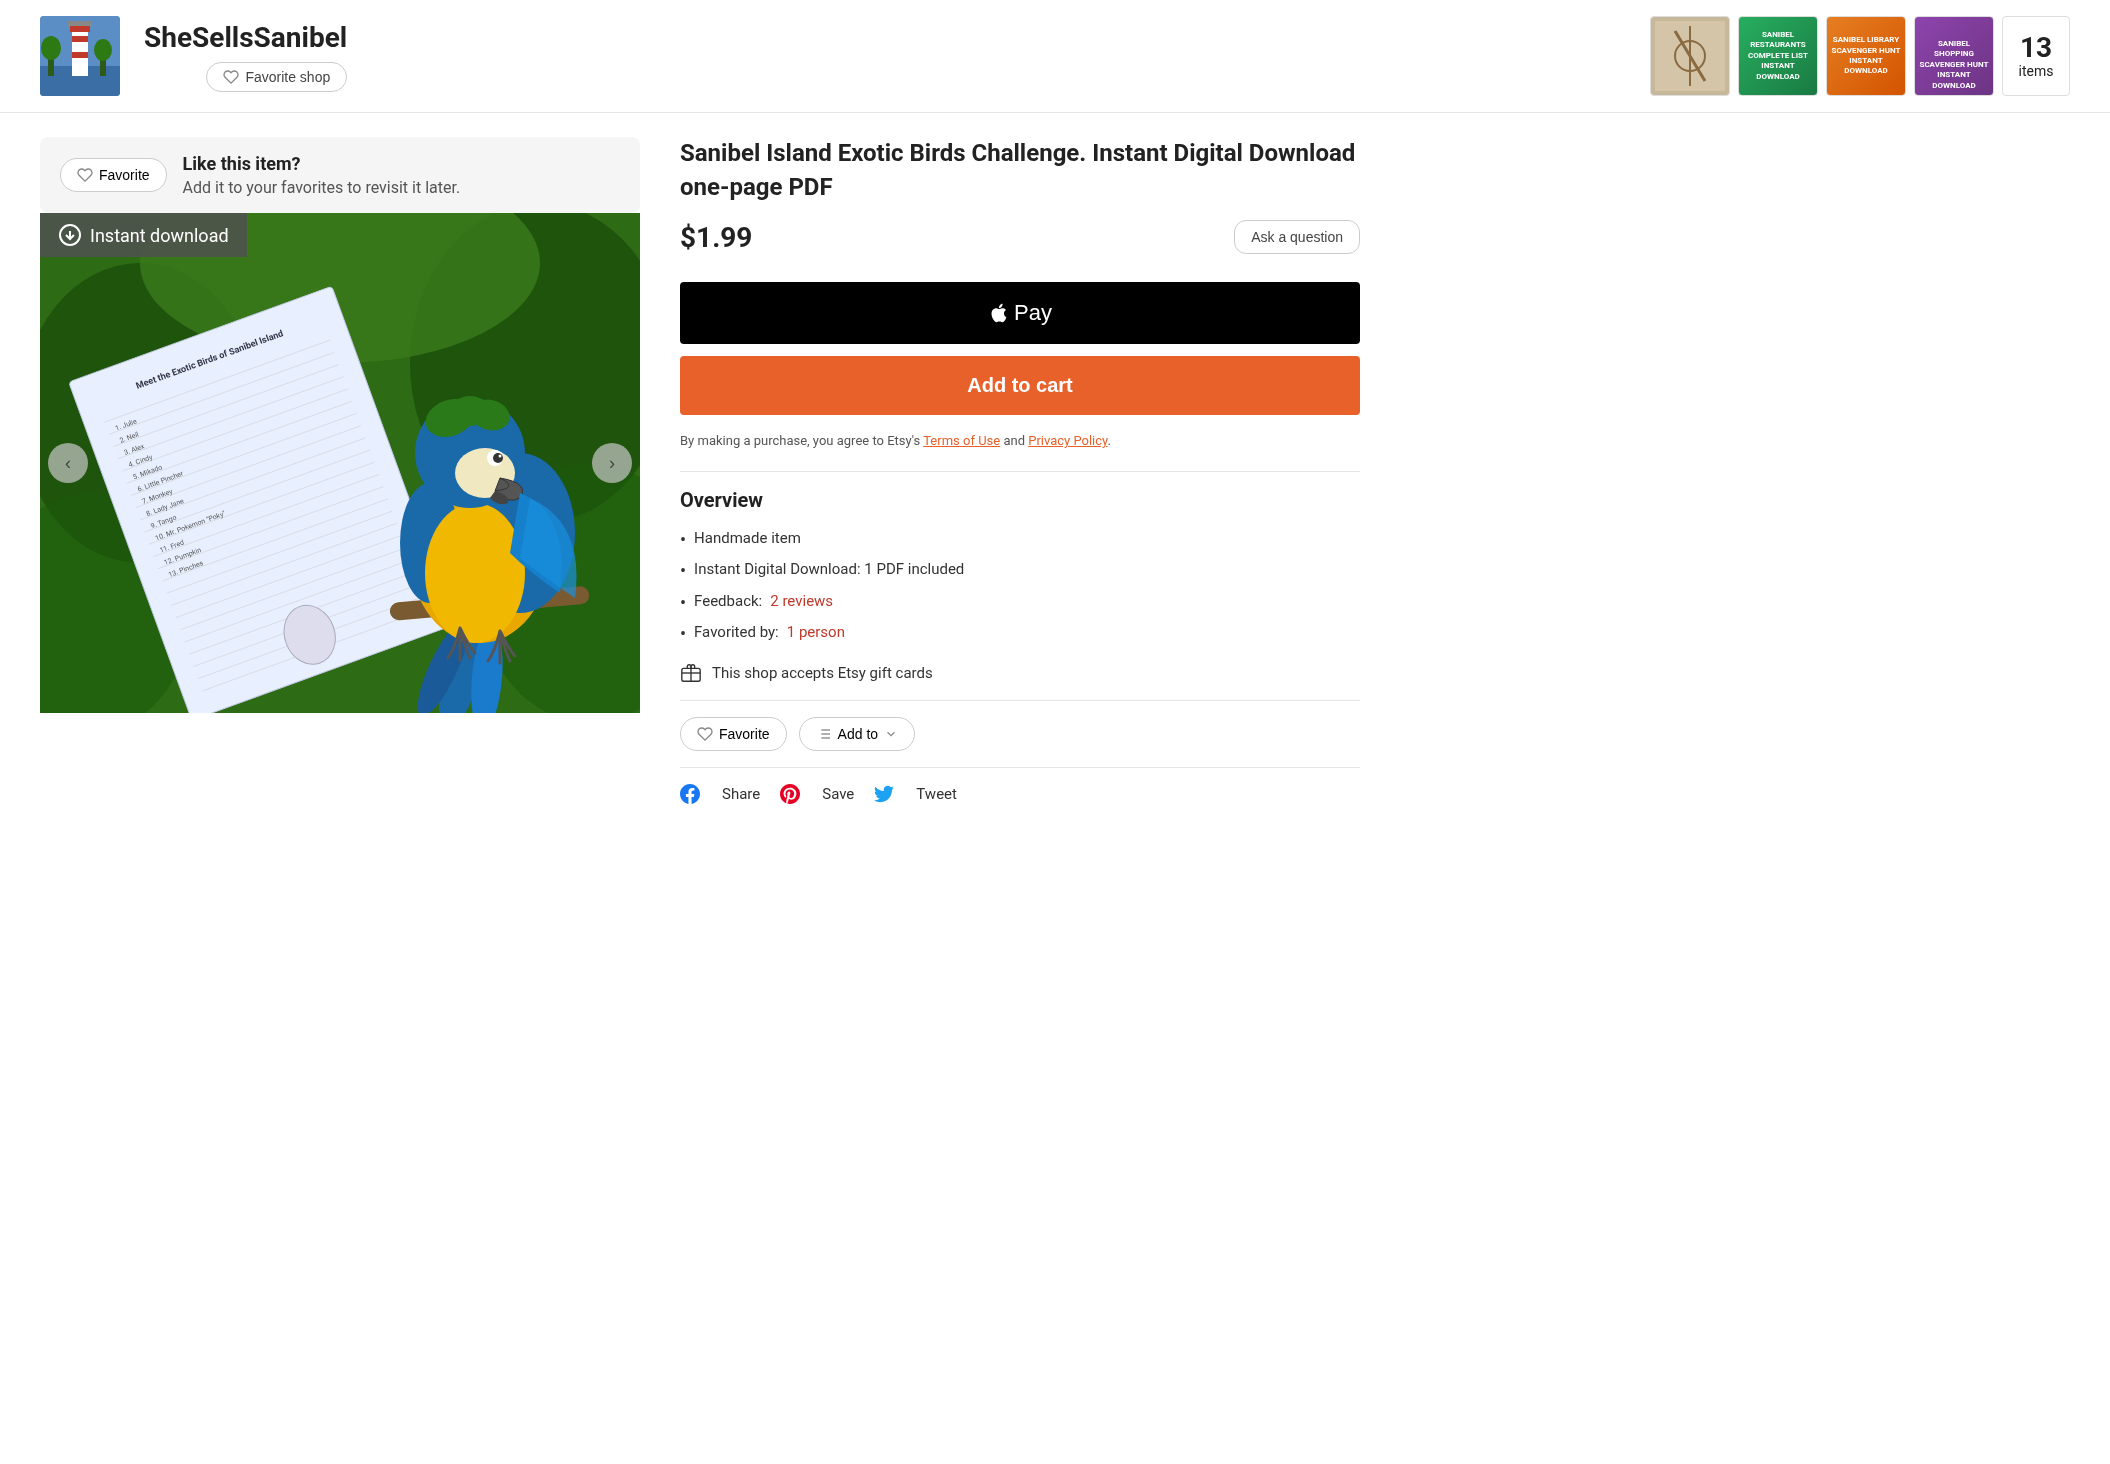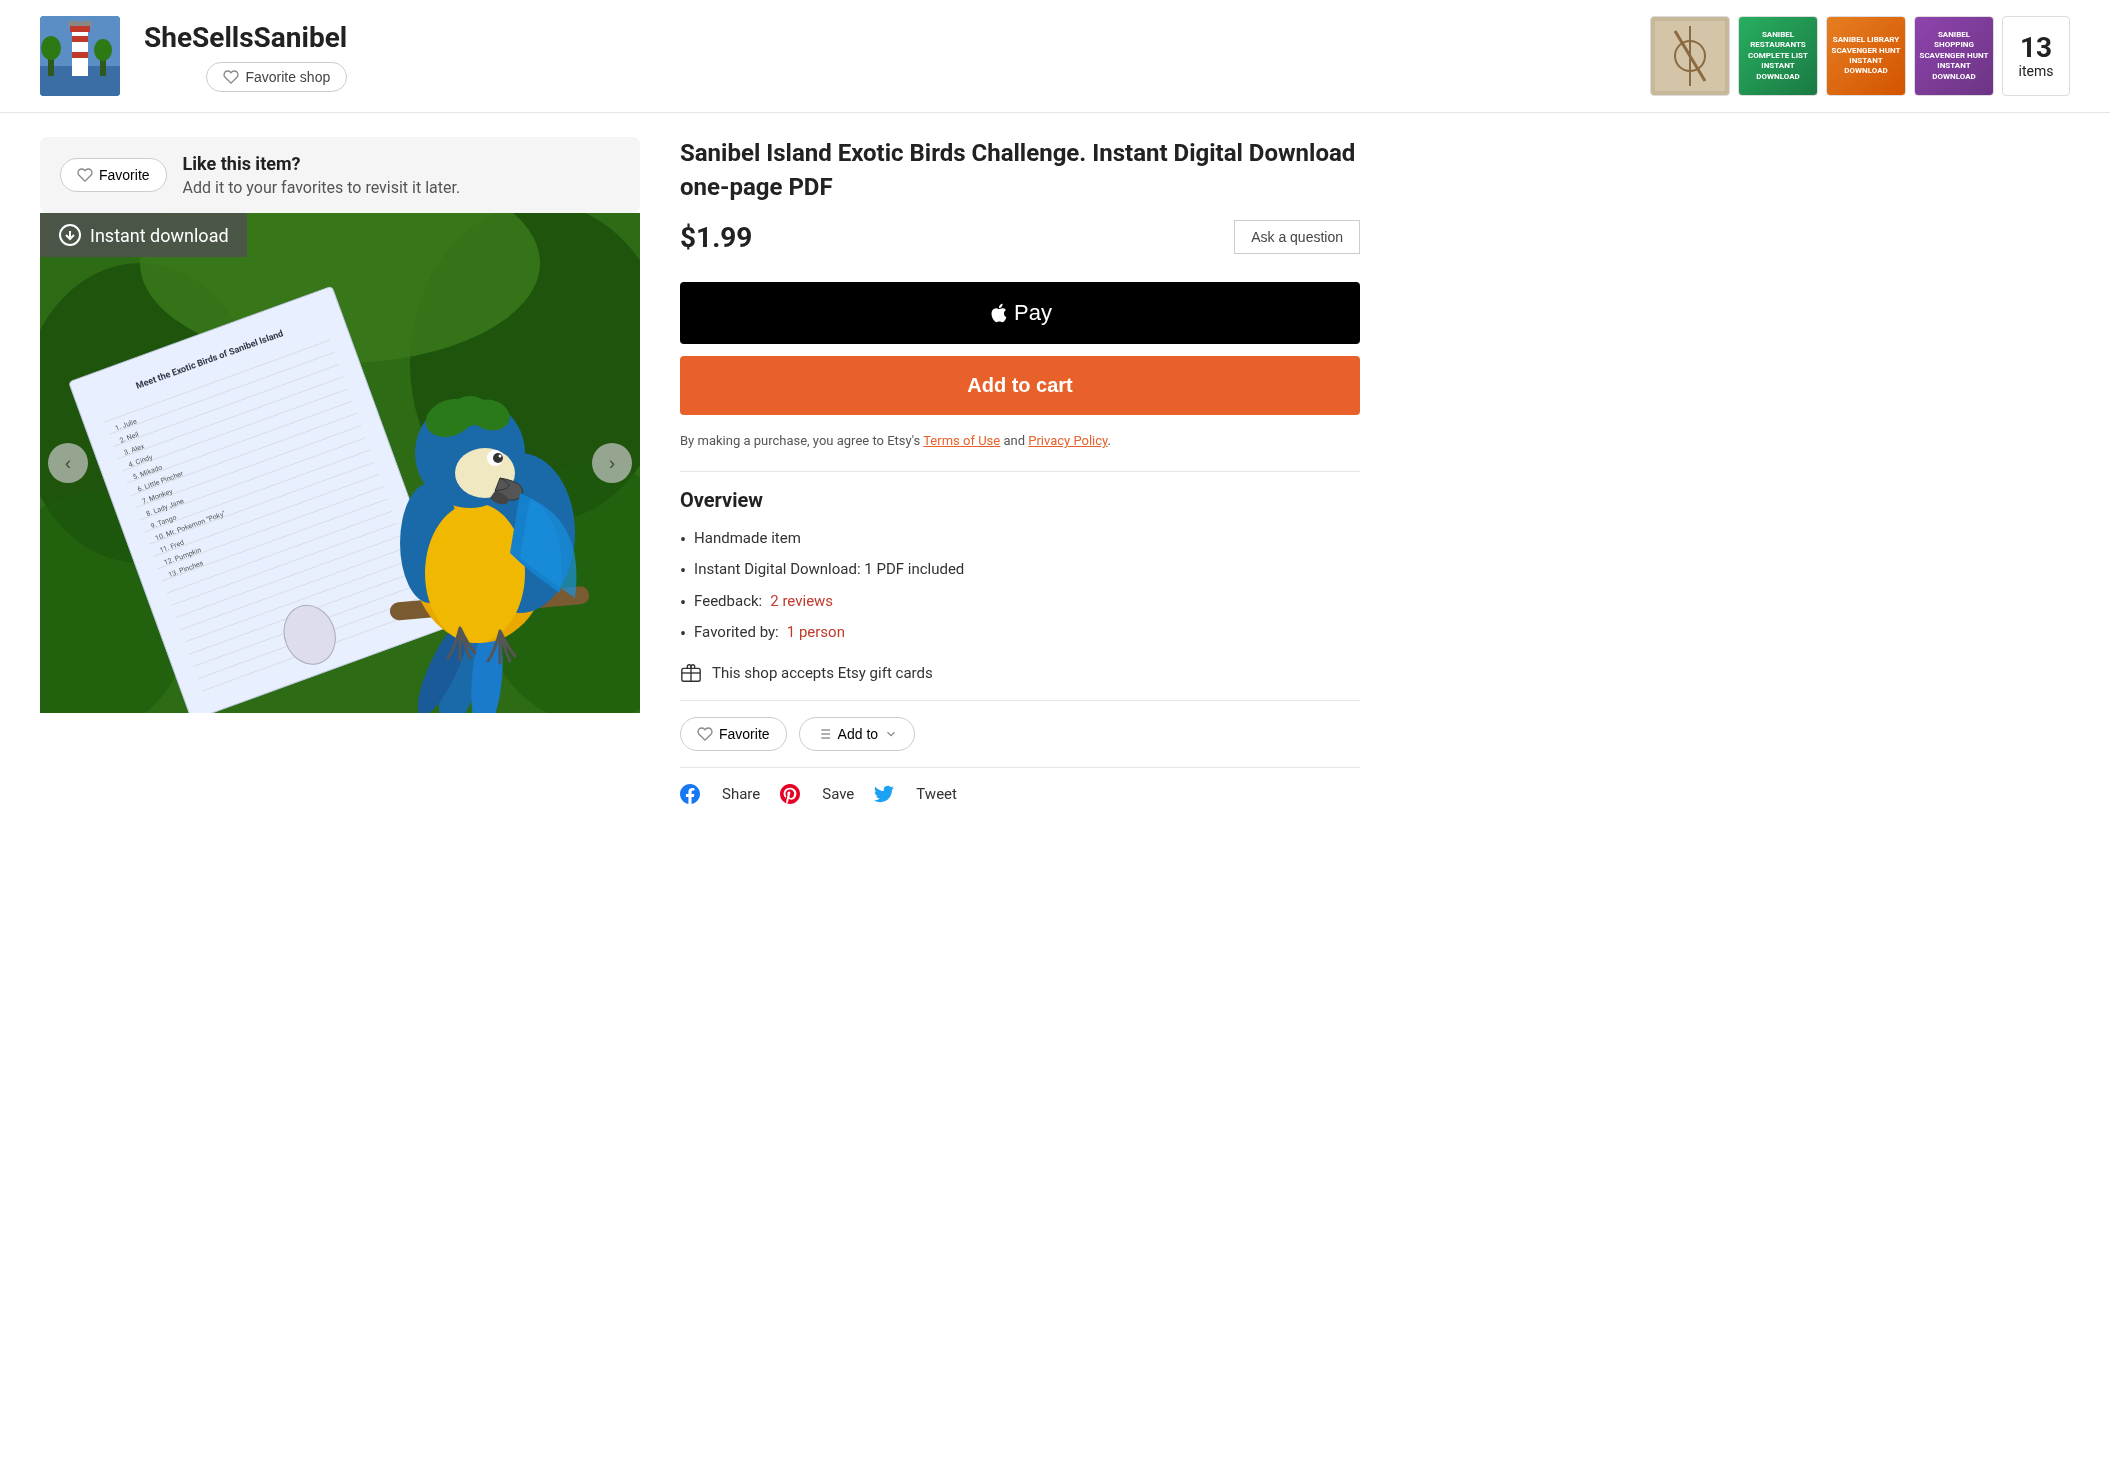--- a/index.html
+++ b/index.html
@@ -10,21 +10,21 @@
     .shop-logo { width: 80px; height: 80px; border-radius: 4px; overflow: hidden; background: #4a7bb5; display: flex; align-items: center; justify-content: center; }
     .shop-logo svg { width: 80px; height: 80px; }
     .shop-name-area { display: flex; flex-direction: column; gap: 8px; align-items: flex-end; }
     .shop-name { font-size: 28px; font-weight: 700; color: #222; }
     .favorite-shop-btn { display: flex; align-items: center; gap: 6px; border: 1px solid #ccc; border-radius: 20px; padding: 6px 16px; background: #fff; cursor: pointer; font-size: 14px; color: #444; }
     .shop-thumbnails { display: flex; align-items: center; gap: 8px; margin-left: auto; }
     .thumb { width: 80px; height: 80px; border-radius: 4px; overflow: hidden; border: 1px solid #ddd; }
     .thumb-placeholder { width: 80px; height: 80px; border-radius: 4px; display: flex; flex-direction: column; align-items: center; justify-content: center; font-size: 9px; font-weight: 700; text-align: center; color: #fff; padding: 4px; }
     .thumb-green { background: linear-gradient(135deg, #27ae60, #1a7a42); }
     .thumb-orange { background: linear-gradient(135deg, #e67e22, #d35400); }
-    .thumb-purple { background: linear-gradient(135deg, #8e44ad, #6c3483); }
+    .thumb-purple { background: linear-gradient(135deg, #8e44ad, #6c3483); justify-content: flex-end; }
     .items-count { display: flex; flex-direction: column; align-items: center; justify-content: center; border: 1px solid #ddd; border-radius: 4px; width: 68px; height: 80px; font-size: 28px; font-weight: 700; line-height: 1.1; }
     .items-label { font-size: 14px; font-weight: 400; }
 
     
     .main { display: flex; gap: 40px; padding: 24px 40px; max-width: 1400px; }
 
     
     .left-col { flex: 0 0 600px; max-width: 600px; }
     .favorite-bar { display: flex; align-items: center; gap: 16px; background: #f5f5f5; border-radius: 8px; padding: 16px 20px; margin-bottom: 0; }
     .favorite-bar-btn { display: flex; align-items: center; gap: 6px; border: 1px solid #ccc; border-radius: 20px; padding: 8px 16px; background: #fff; cursor: pointer; font-size: 14px; white-space: nowrap; }
@@ -38,21 +38,21 @@
     .nav-btn-right { right: 8px; }
 
     
     .product-visual { width: 100%; height: 500px; background: linear-gradient(160deg, #1a4a0a 0%, #2d6b15 50%, #3a7a1a 100%); position: relative; display: flex; align-items: center; justify-content: center; overflow: hidden; }
 
     
     .right-col { flex: 1; padding-top: 0; }
     .product-title { font-size: 24px; font-weight: 700; line-height: 1.4; margin-bottom: 16px; color: #222; }
     .price-row { display: flex; align-items: center; justify-content: space-between; margin-bottom: 28px; }
     .price { font-size: 28px; font-weight: 700; color: #222; }
-    .ask-btn { border: 1px solid #ccc; border-radius: 0; padding: 8px 16px; background: #fff; cursor: pointer; font-size: 14px; color: #444; }
+    .ask-btn { border: 1px solid #ccc; border-radius: 12px; padding: 8px 16px; background: #fff; cursor: pointer; font-size: 14px; color: #444; }
 
     .apple-pay-btn { width: 100%; background: #000; color: #fff; border: none; border-radius: 4px; padding: 18px; font-size: 22px; cursor: pointer; display: flex; align-items: center; justify-content: center; gap: 4px; margin-bottom: 12px; }
     .add-to-cart-btn { width: 100%; background: #e8612a; color: #fff; border: none; border-radius: 4px; padding: 18px; font-size: 20px; font-weight: 600; cursor: pointer; margin-bottom: 16px; }
 
     .terms-text { font-size: 13px; color: #555; line-height: 1.5; margin-bottom: 20px; }
     .terms-text a { color: #e8612a; text-decoration: underline; }
 
     .divider { border: none; border-top: 1px solid #e5e5e5; margin: 16px 0; }
 
     .overview-title { font-size: 20px; font-weight: 700; margin-bottom: 12px; }

